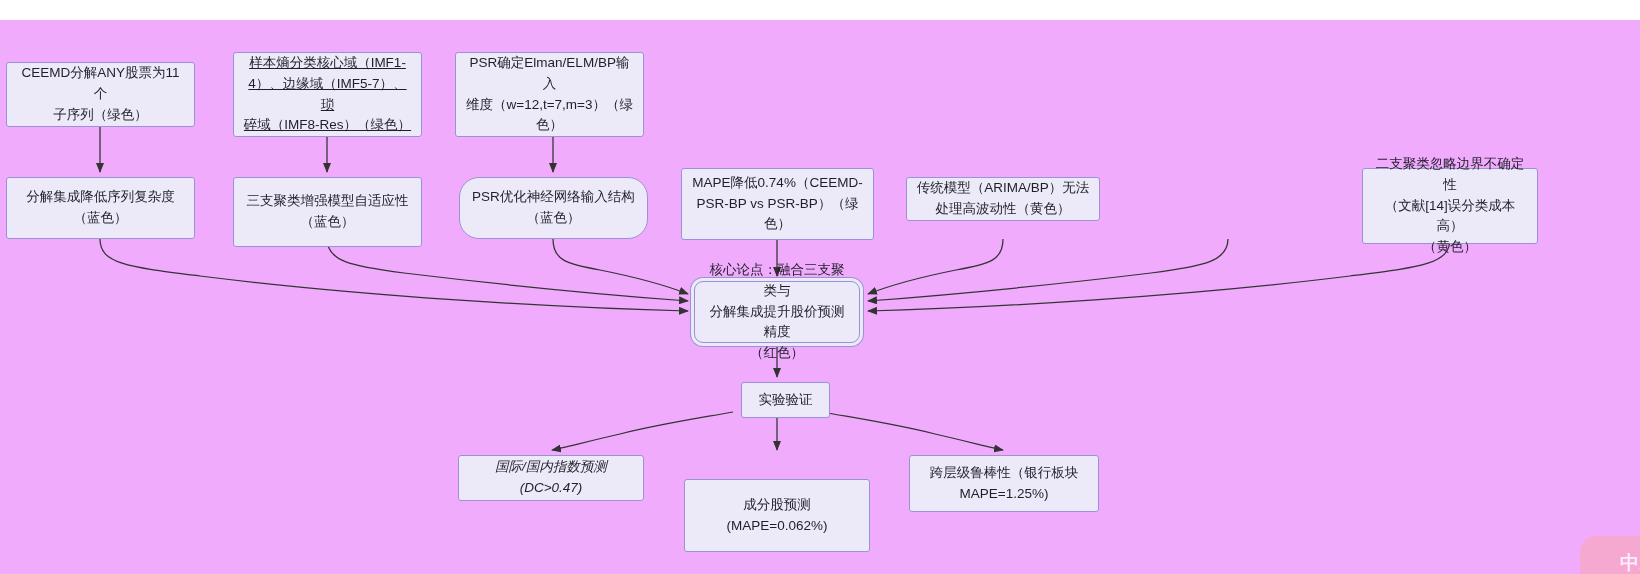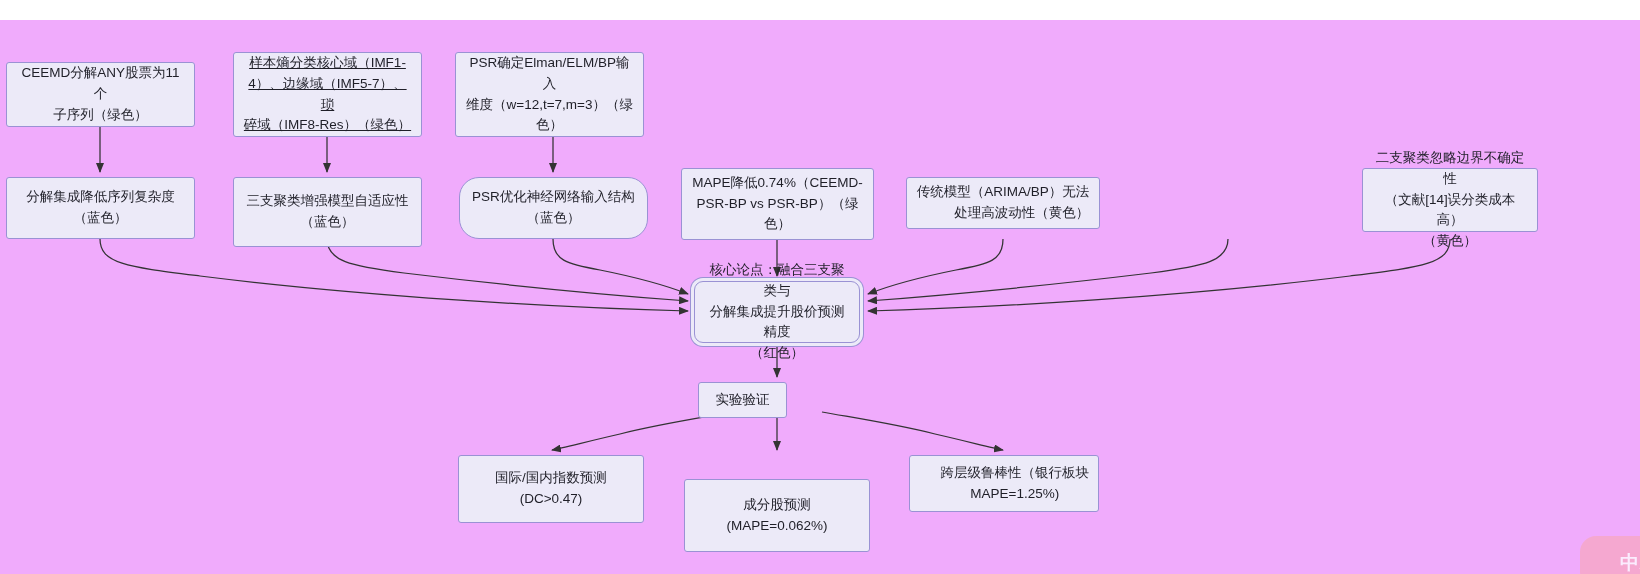--- a/index.html
+++ b/index.html
@@ -136,49 +136,49 @@
   <div class="node" style="left: 459px; top: 157px; width: 189px; height: 62px; border-radius: 20px;">
     <span class="label">PSR优化神经网络输入结构
 （蓝色）</span>
   </div>
   <div class="node" style="left: 681px; top: 148px; width: 193px; height: 72px;">
     <span class="label">MAPE降低0.74%（CEEMD-
 PSR-BP vs PSR-BP）（绿
 色）</span>
   </div>
 
-  <div class="node" style="left: 906px; top: 157px; width: 194px; height: 52px; text-align: right;">
+  <div class="node" style="left: 906px; top: 157px; width: 194px; height: 44px;">
     <span class="label">传统模型（ARIMA/BP）无法
 处理高波动性（黄色）</span>
   </div>
-  <div class="node" style="left: 1362px; top: 148px; width: 176px; height: 64px;">
+  <div class="node" style="left: 1362px; top: 148px; width: 176px; height: 76px;">
     <span class="label">二支聚类忽略边界不确定性
 （文献[14]误分类成本高）
 （黄色）</span>
   </div>
 
   <div class="node core" style="left: 694px; top: 261px; width: 166px; height: 62px; border-radius: 9px;">
     <span class="label">核心论点：融合三支聚类与
 分解集成提升股价预测精度
 （红色）</span>
   </div>
 
-  <div class="node" style="left: 698px; top: 362px; width: 89px; height: 36px;">
+  <div class="node" style="left: 741px; top: 362px; width: 89px; height: 36px;">
     <span class="label">实验验证</span>
   </div>
 
-  <div class="node" style="left: 458px; top: 435px; width: 186px; height: 68px;">
+  <div class="node" style="left: 458px; top: 435px; width: 186px; height: 46px; font-style: italic;">
     <span class="label">国际/国内指数预测
 (DC&gt;0.47)</span>
   </div>
   <div class="node" style="left: 684px; top: 459px; width: 186px; height: 73px;">
     <span class="label">成分股预测
 (MAPE=0.062%)</span>
   </div>
-  <div class="node" style="left: 909px; top: 435px; width: 190px; height: 57px; justify-content: flex-end;">
+  <div class="node" style="left: 909px; top: 435px; width: 190px; height: 57px;">
     <span class="label">跨层级鲁棒性（银行板块
 MAPE=1.25%)</span>
   </div>
 
   <div class="watermark">
     <span>中A</span>
   </div>
 
 </div>
 

